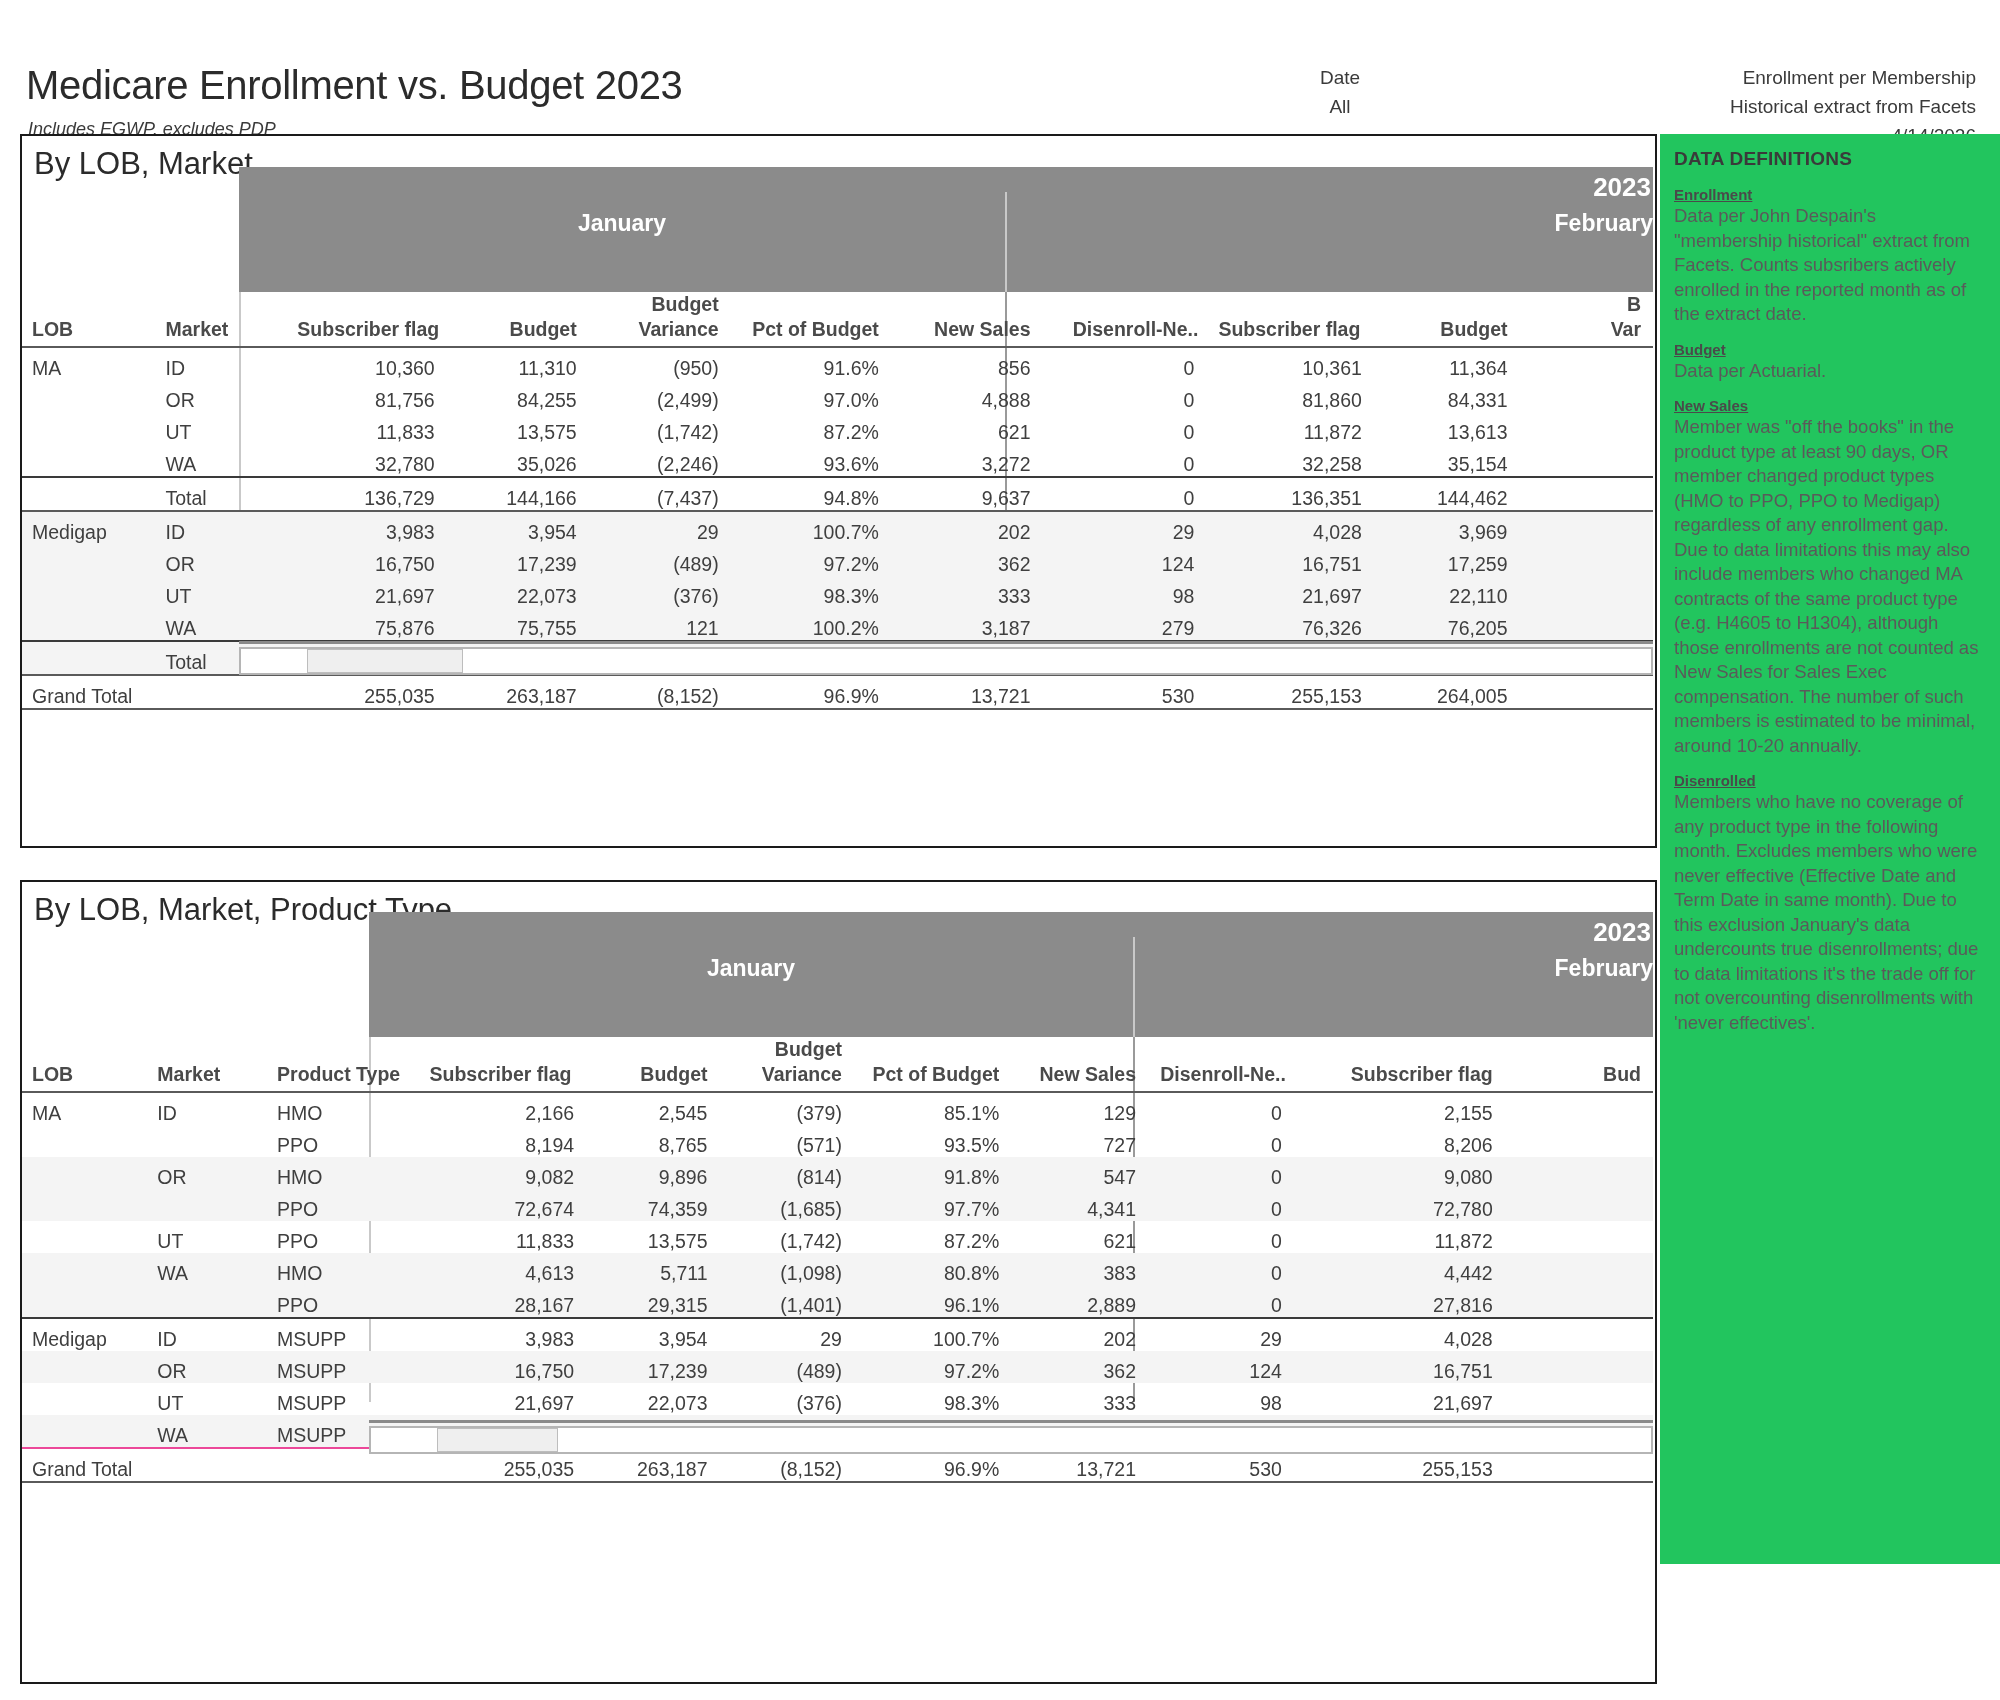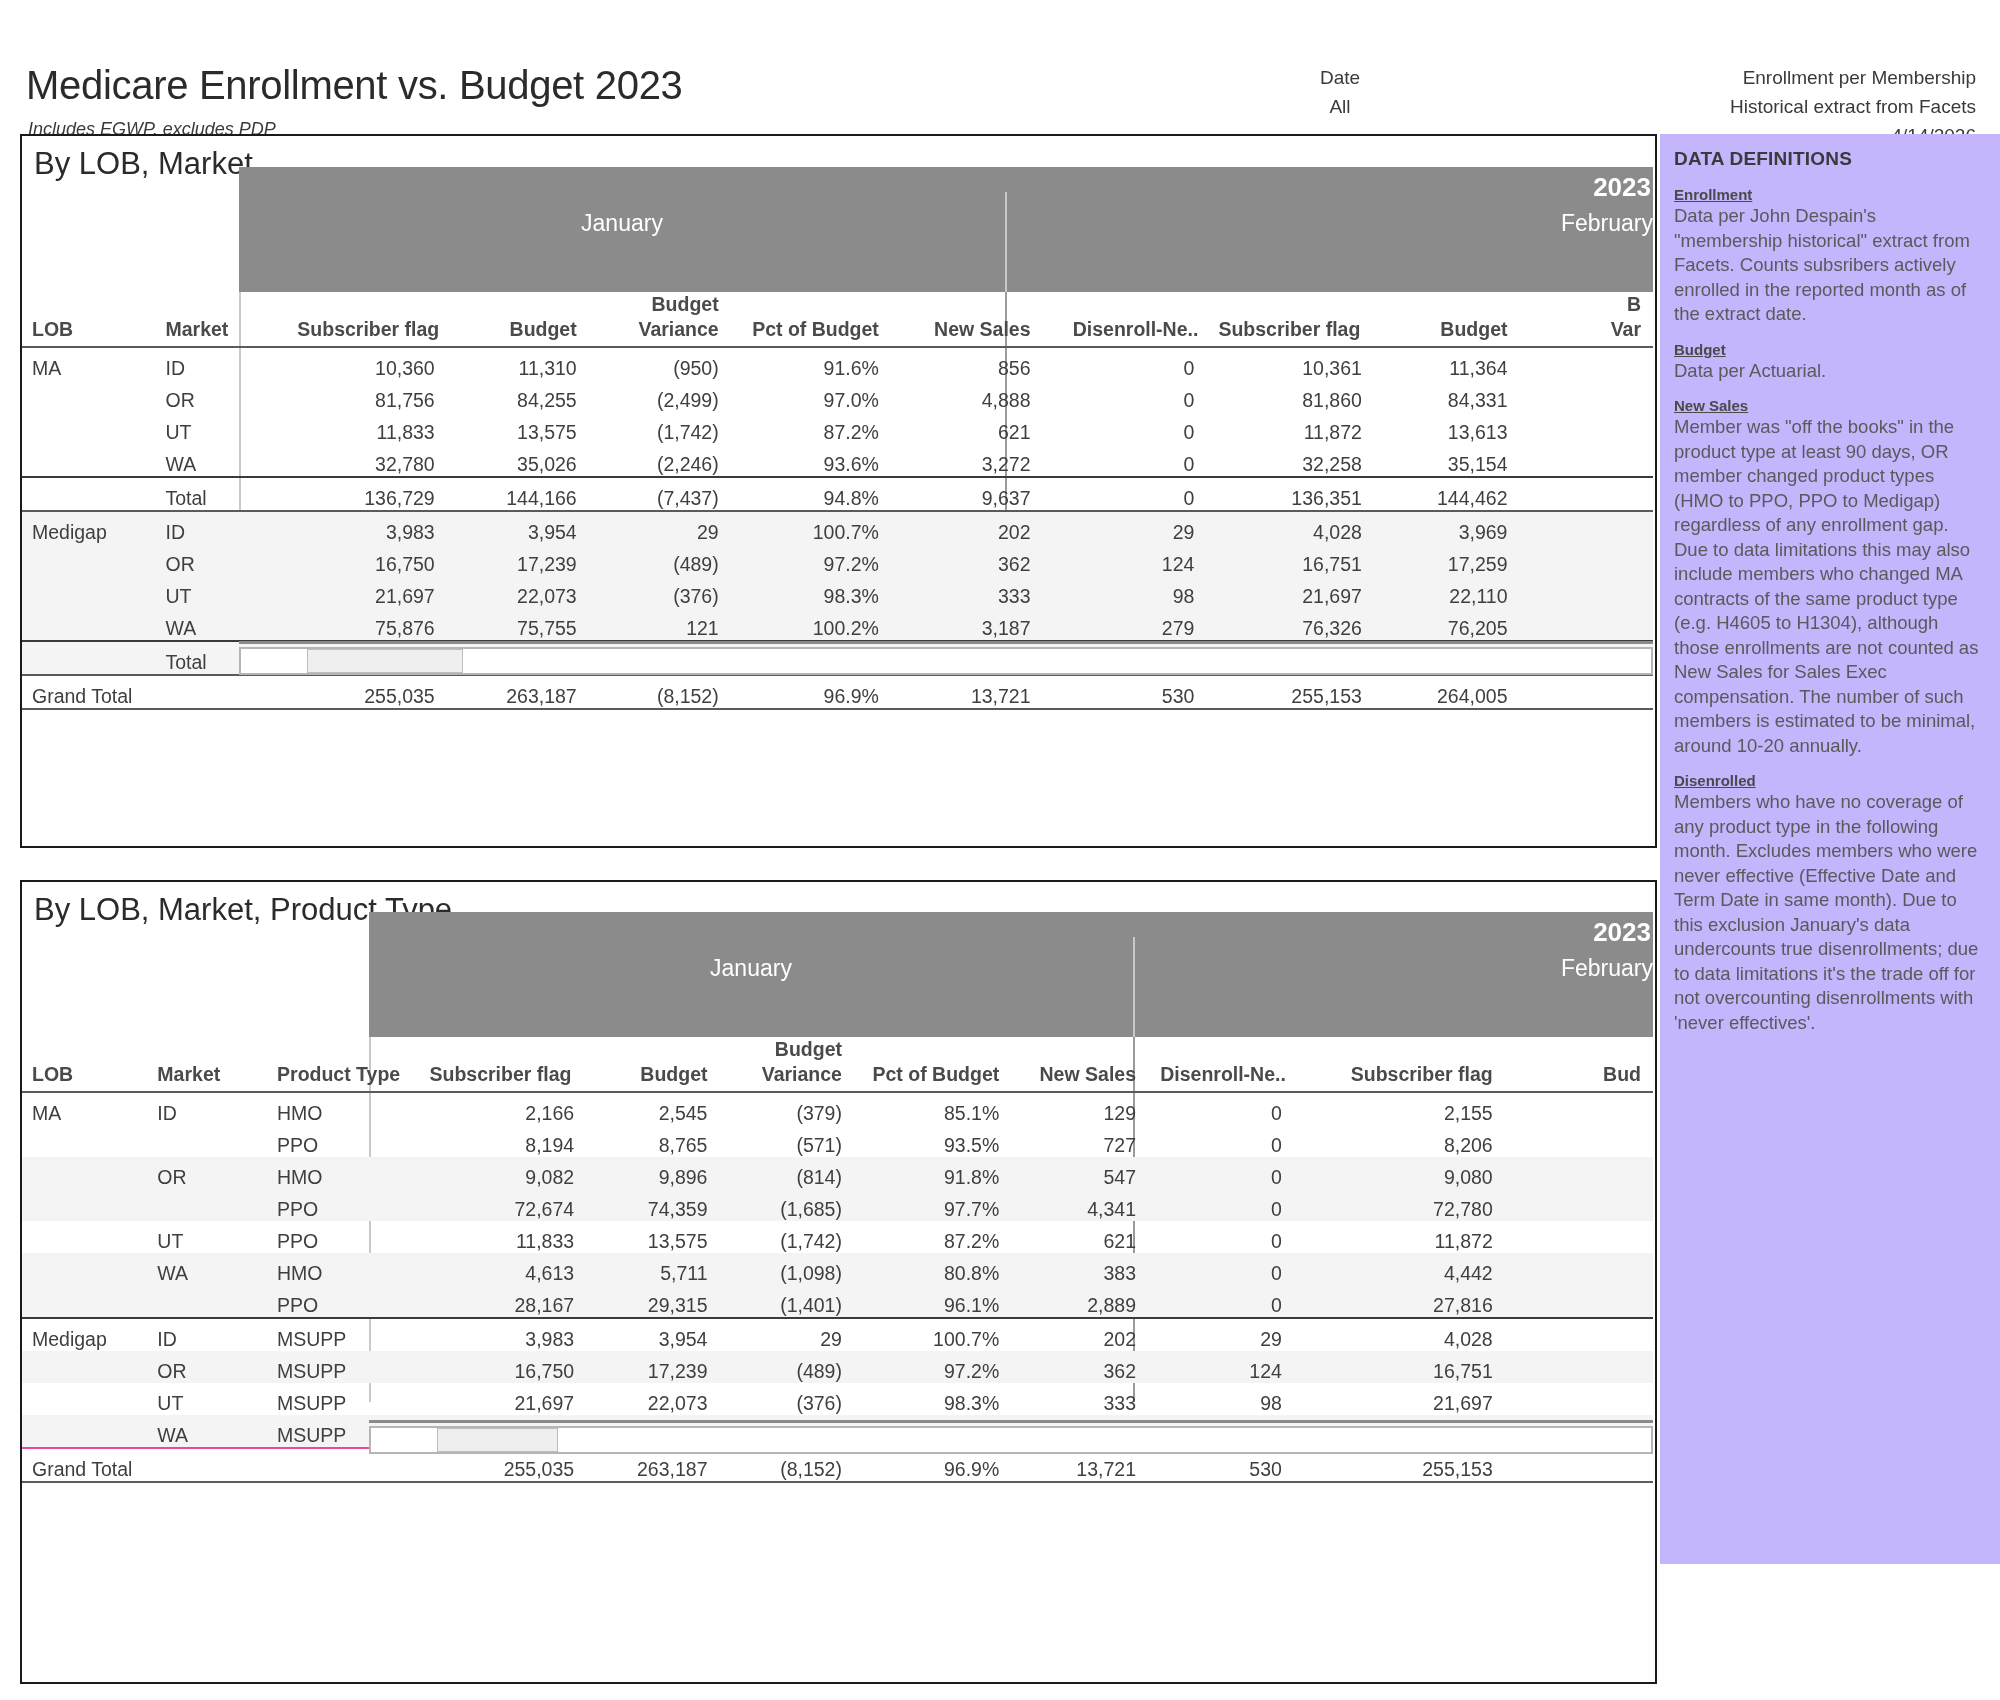--- a/index.html
+++ b/index.html
@@ -18,27 +18,27 @@
   #date-block{position:absolute;left:1230px;top:26px;width:220px;text-align:center;font-size:19px;color:#3a3a3a;line-height:29px;}
   #source-block{position:absolute;left:1590px;top:26px;width:386px;text-align:right;font-size:19px;color:#3a3a3a;line-height:29px;}
 
   
   .panel{position:absolute;border:2px solid #1a1a1a;background:#fff;overflow:hidden;}
   #panel1{left:20px;top:134px;width:1633px;height:710px;}
   #panel2{left:20px;top:880px;width:1633px;height:800px;}
   .panel-title{position:absolute;left:12px;top:10px;font-size:31px;color:#2b2b2b;white-space:nowrap;}
 
   
-  #sidebar{position:absolute;left:1660px;top:134px;width:340px;height:1430px;background:#c4b5fd;padding:10px 14px 0 14px;box-sizing:border-box;}
+  #sidebar{position:absolute;left:1660px;top:134px;width:340px;height:1430px;background:#22c55e;padding:10px 14px 0 14px;box-sizing:border-box;}
   #sidebar h4{margin:4px 0 16px 0;font-size:19px;font-weight:bold;color:#3a3a3a;letter-spacing:.2px;}
   .def-term{font-size:15px;font-weight:bold;color:#4a4a4a;text-decoration:underline;margin-top:14px;}
   .def-body{font-size:18.5px;color:#5a5a5a;line-height:24.5px;margin-top:1px;}
   .band{position:absolute;background:#8b8b8b;}
   .band-year{position:absolute;color:#fff;font-size:26px;font-weight:bold;text-align:right;}
-  .band-month{position:absolute;color:#fff;font-size:23px;font-weight:normal;text-align:center;}
+  .band-month{position:absolute;color:#fff;font-size:23px;font-weight:bold;text-align:center;}
   .vdiv{position:absolute;background:#c9c9c9;width:2px;}
   .vdiv-dark{position:absolute;background:#9a9a9a;width:2px;}
 
   table.pv{border-collapse:collapse;position:absolute;table-layout:fixed;}
   table.pv td,table.pv th{padding:0;margin:0;font-size:19.5px;color:#3f3f3f;
      height:32px;vertical-align:bottom;white-space:nowrap;}
   table.pv th{font-weight:bold;color:#4a4a4a;vertical-align:bottom;line-height:25px;}
   .num{text-align:right;padding-right:12px !important;}
   .lbl{text-align:left;padding-left:10px !important;}
   .hdr-row th{border-bottom:2px solid #5a5a5a;padding-bottom:4px !important;}

